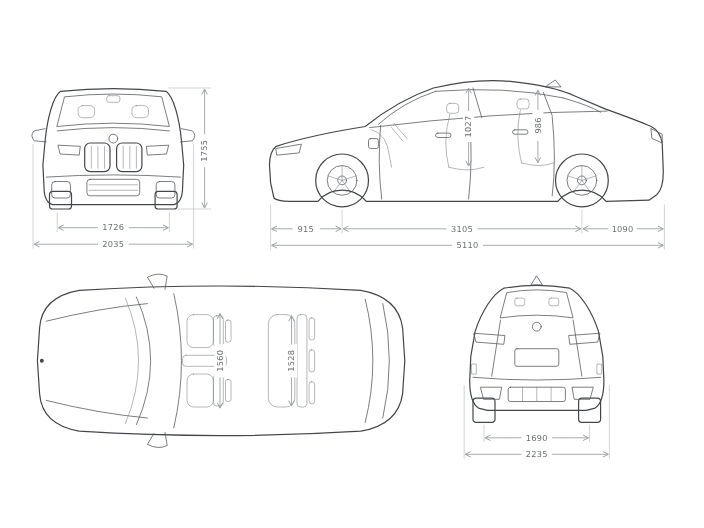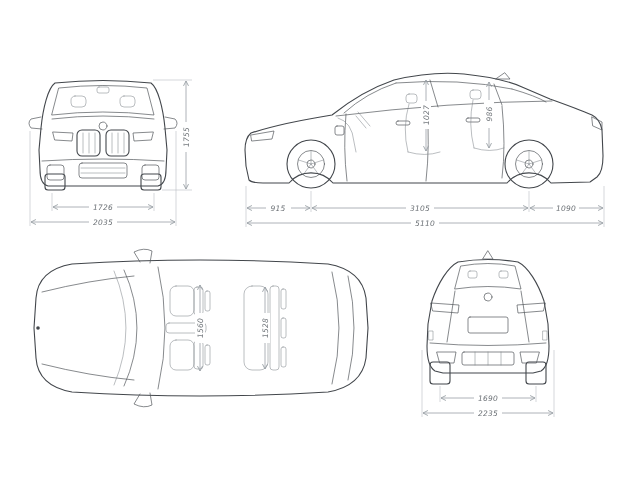--- a/index.html
+++ b/index.html
@@ -1,17 +1,17 @@
 <!DOCTYPE html>
 <html><head>
 <meta charset="utf-8">
 <style>
   html,body { margin:0; padding:0; background:#ffffff; }
   #canvas { position:relative; width:640px; height:480px; background:#ffffff; overflow:hidden;
-            font-family:"DejaVu Sans", sans-serif;font-style:italic; }
+            font-family:"DejaVu Sans", sans-serif; }
   svg { position:absolute; inset:0; }
   .car  { fill:none; stroke:#43474c; stroke-width:1.1; stroke-linejoin:round; stroke-linecap:round; }
   .car2 { fill:none; stroke:#53575c; stroke-width:0.7; stroke-linejoin:round; stroke-linecap:round; }
   .car3 { fill:none; stroke:#83888e; stroke-width:0.55; stroke-linejoin:round; stroke-linecap:round; }
   .dim  { fill:none; stroke:#9aa0a6; stroke-width:0.8; }
   .ext  { fill:none; stroke:#b8bdc2; stroke-width:0.6; }
   .lbl-bg { fill:#ffffff; }
   .dimtxt { font-family:"DejaVu Sans", sans-serif; font-size:7.5px; fill:#6b7075;
             text-anchor:middle; dominant-baseline:central; letter-spacing:0.2px; }
   .dot { fill:#43474c; }

